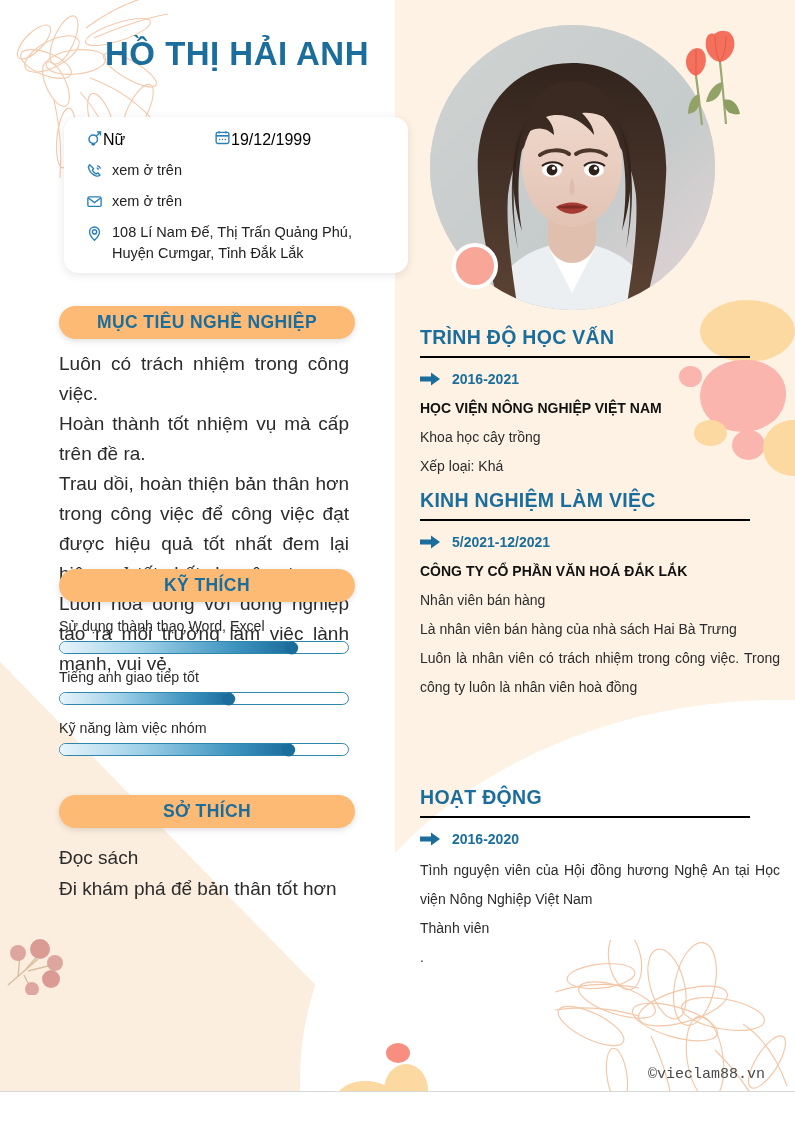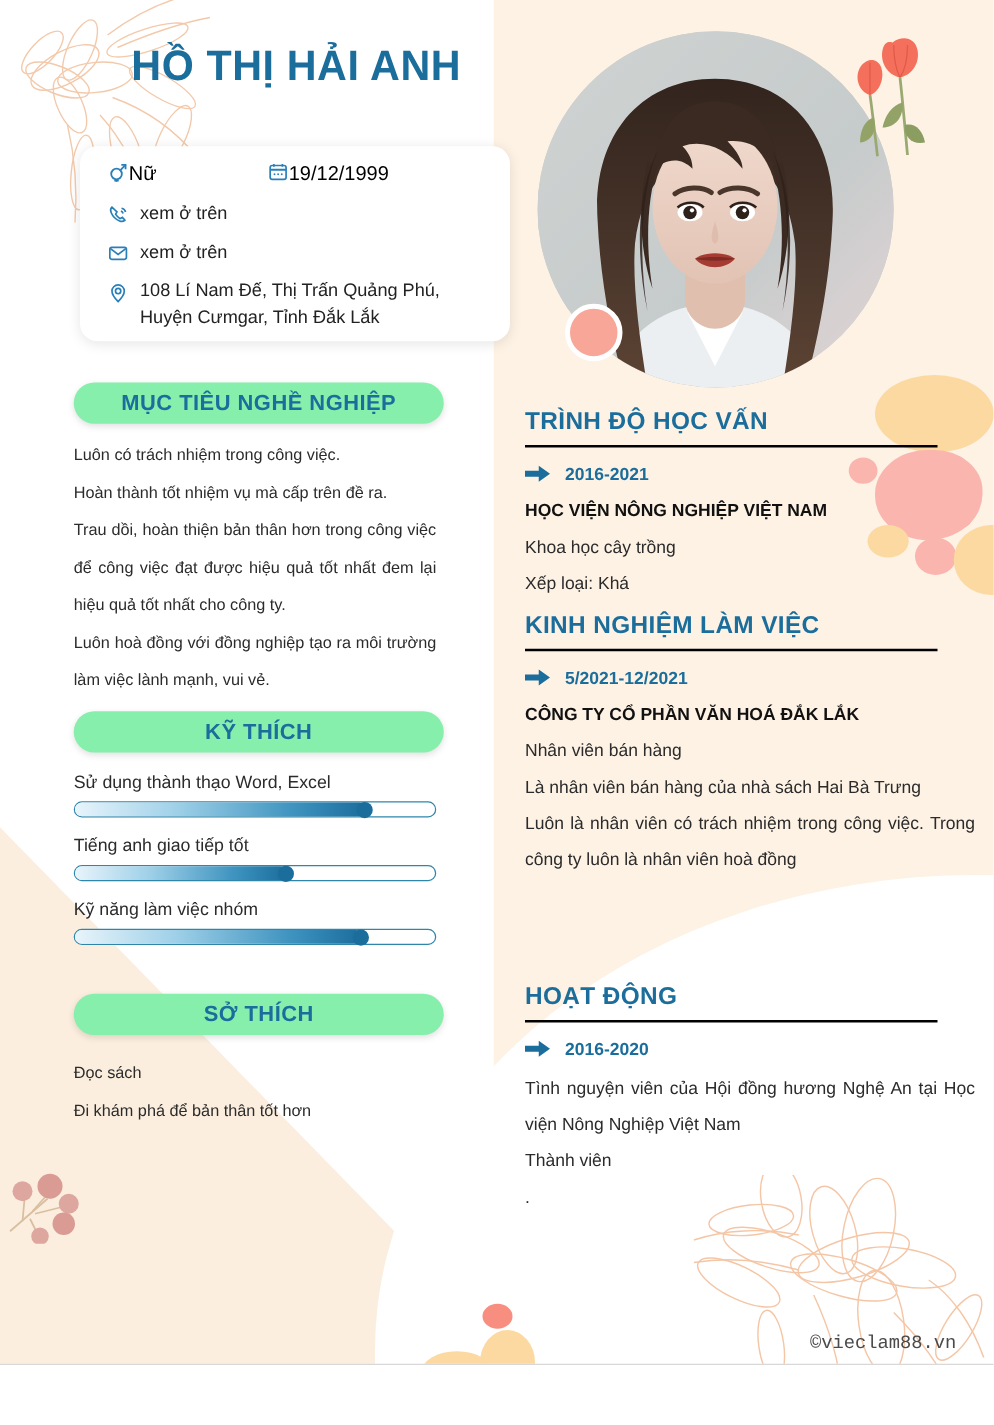--- a/index.html
+++ b/index.html
@@ -130,32 +130,32 @@
     box-sizing: border-box;
   }
 
   
   .left-col { position:absolute; left:0; top:0; width:400px; height:1140px; }
   .pill {
     position: relative;
     width: 296px;
     height: 33px;
     margin-left: 59px;
-    background: #86efac;
+    background: #fdba74;
     border-radius: 17px;
     box-shadow: 0 2px 6px rgba(0,0,0,.13);
     display: flex; align-items: center; justify-content: center;
     font-size: 17.5px;
     font-weight: bold;
     color: #1b6d9c;
     letter-spacing: .4px;
     font-family: "Liberation Sans Narrow", "Liberation Sans", sans-serif;
   }
   .body-text {
-    font-size: 13px;
+    font-size: 19px;
     color: #2b2b2b;
     line-height: 30px;
     text-align: justify;
   }
   .left-block { position:absolute; left:59px; width:290px; }
 
   .skill-label { font-size: 14.2px; color:#2b2b2b; margin-bottom: 7px; }
   .bar {
     position: relative;
     height: 13px;

